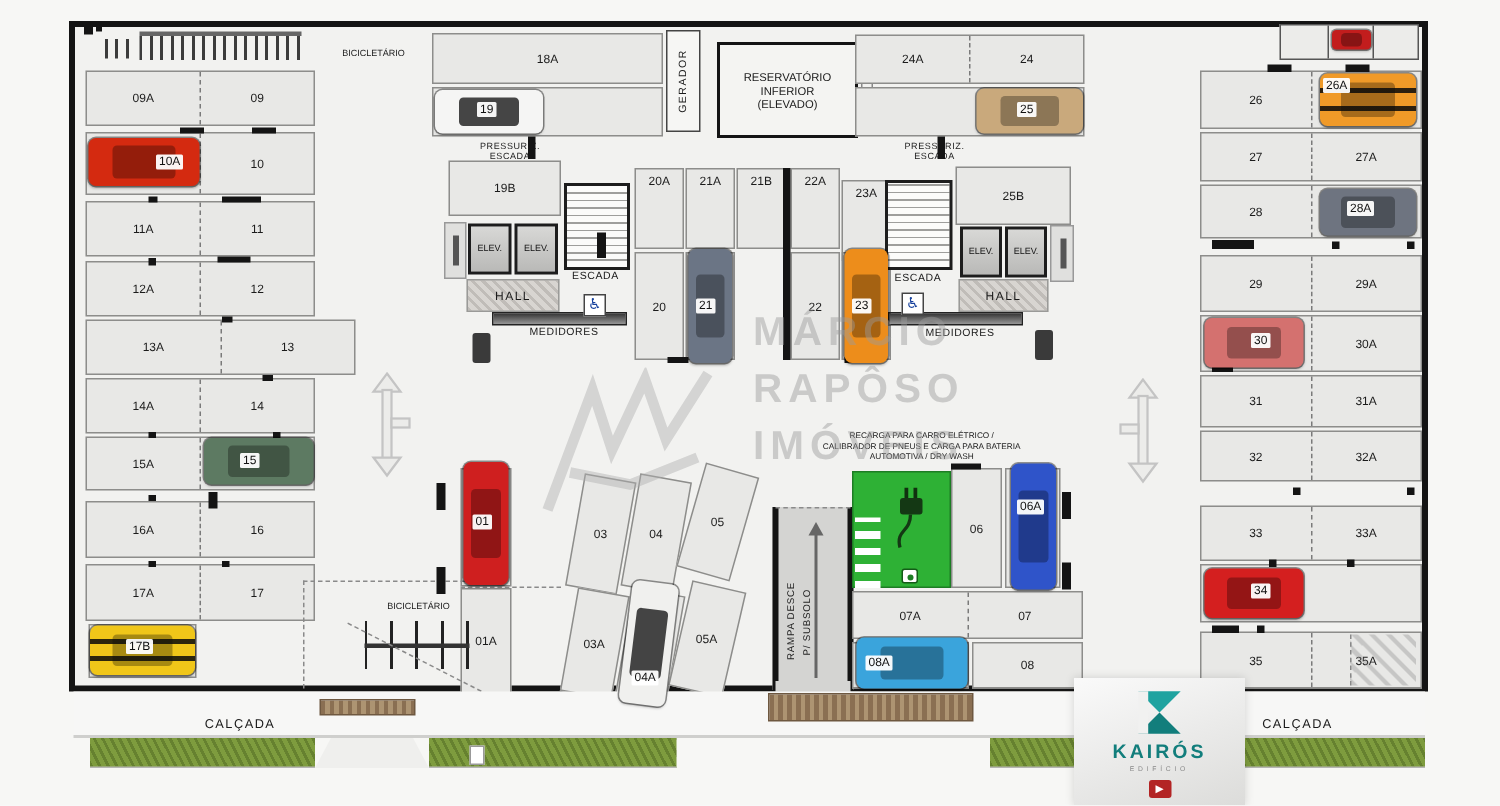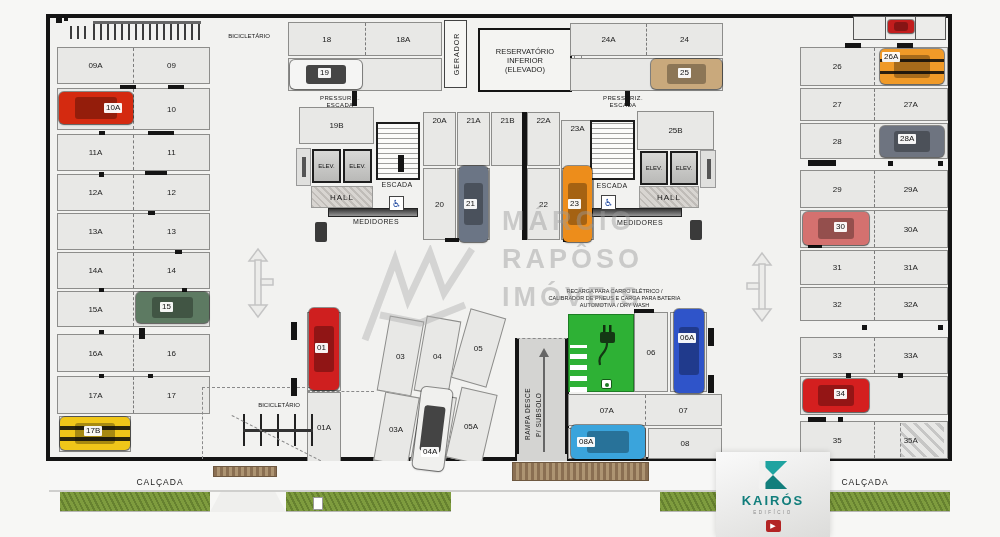--- a/index.html
+++ b/index.html
@@ -81,21 +81,21 @@
       </div>
   </div>
   <div class="pair" style="left:57px;top:174px;width:153px;height:37px">
     <div class="half">
         <span>12A</span>
       </div>
     <div class="half">
         <span>12</span>
       </div>
   </div>
-  <div class="pair" style="left:57px;top:213px;width:153px;height:37px">
+  <div class="pair" style="left:57px;top:213px;width:180px;height:37px">
     <div class="half">
         <span>13A</span>
       </div>
     <div class="half">
         <span>13</span>
       </div>
   </div>
   <div class="pair" style="left:57px;top:252px;width:153px;height:37px">
     <div class="half">
         <span>14A</span>
@@ -126,23 +126,20 @@
       </div>
     <div class="half">
         <span>17</span>
       </div>
   </div>
   <div class="stall" style="left:59px;top:416px;width:72px;height:36px"></div>
   <div class="car stripes" style="left:60px;top:417px;width:70px;height:33px;background:#f0c619"></div>
   <span class="chip" style="left:84px;top:426px">17B</span>
 
   <div class="pair" style="left:288px;top:22px;width:154px;height:34px">
-    <div class="half">
-        <span>18</span>
-      </div>
     <div class="half">
         <span>18A</span>
       </div>
   </div>
   <div class="pair" style="left:288px;top:58px;width:154px;height:33px">
     <div class="half"></div>
   </div>
   <div class="car dk" style="left:290px;top:60px;width:72px;height:29px;background:#f5f5f4"></div>
   <span class="chip" style="left:318px;top:68px">19</span>
 

